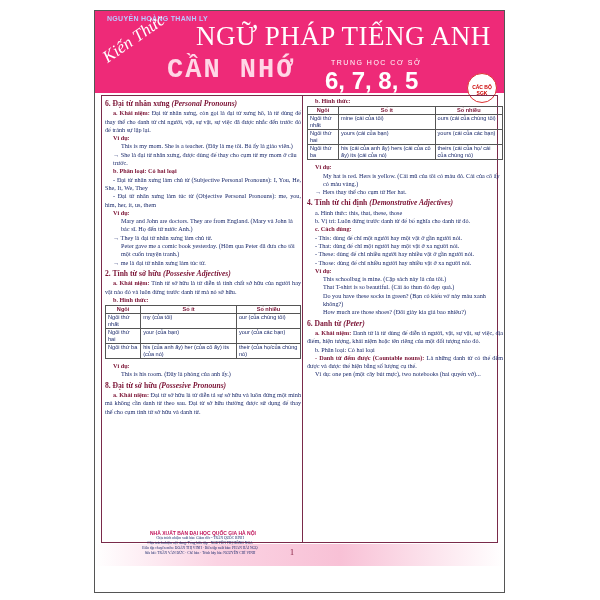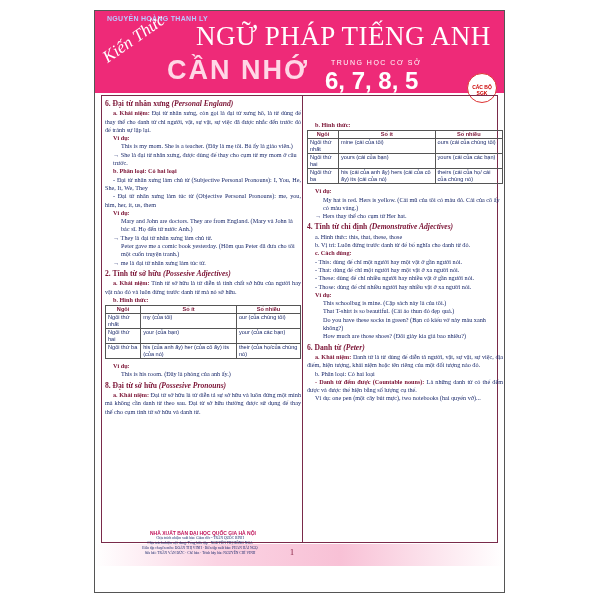--- a/index.html
+++ b/index.html
@@ -2,29 +2,29 @@
 <html><head>
 <meta charset="utf-8">
 <style>
   html,body{margin:0;padding:0;background:#ffffff;}
   body{width:600px;height:600px;position:relative;overflow:hidden;font-family:"Liberation Serif",serif;}
   .sheet{position:absolute;left:94px;top:10px;width:411px;height:583px;border:1px solid #555;background:#fff;box-sizing:border-box;}
   .banner{position:absolute;left:0;top:0;width:409px;height:82px;background:#ee2a78;}
   .author{position:absolute;left:12px;top:4px;font-family:"Liberation Sans",sans-serif;font-size:7px;color:#b9c8ff;font-weight:bold;letter-spacing:0.3px;}
   .kien{position:absolute;left:4px;top:40px;font-family:"Liberation Serif",serif;font-style:italic;color:#fff;font-size:17px;transform:rotate(-35deg);transform-origin:left top;white-space:nowrap;}
   .title1{position:absolute;left:101px;top:10px;font-family:"Liberation Serif",serif;color:#fff;font-size:27px;letter-spacing:0.5px;white-space:nowrap;}
-  .title2{position:absolute;left:72px;top:44px;font-family:Liberation Sans, sans-serif;font-weight:bold;color:#ffd7e6;font-size:27px;letter-spacing:2px;white-space:nowrap;text-align:center;}
+  .title2{position:absolute;left:72px;top:44px;font-family:Liberation Mono, monospace;font-weight:bold;color:#ffd7e6;font-size:27px;letter-spacing:2px;white-space:nowrap;text-align:center;}
   .sub{position:absolute;left:236px;top:48px;font-family:"Liberation Sans",sans-serif;color:#fff;font-size:7px;letter-spacing:1.5px;}
   .grades{position:absolute;left:230px;top:56px;font-family:"Liberation Sans",sans-serif;font-weight:bold;color:#fff;font-size:24px;white-space:nowrap;}
   .badge{position:absolute;left:372px;top:62px;width:30px;height:30px;border-radius:50%;background:#fff;border:1px solid #d33;text-align:center;box-sizing:border-box;}
   .badge span{display:block;font-family:"Liberation Sans",sans-serif;font-weight:bold;color:#c00;font-size:5px;margin-top:10px;}
   .frame{position:absolute;left:6px;top:84px;width:397px;height:448px;border:1px solid #7a2a4a;box-sizing:border-box;}
   .col{position:absolute;top:86px;width:196px;font-size:6.2px;line-height:8.3px;color:#1b2a6b;}
   .colL{left:10px;}
-  .colR{left:212px;margin-top:24px;}
+  .colR{left:212px;}
   .divider{position:absolute;left:207px;top:84px;width:1px;height:448px;background:#7a2a4a;}
   .h1{color:#7a1133;font-weight:bold;font-size:7.6px;margin-top:3px;margin-bottom:1px;}
   .h1 i{font-weight:bold;}
   .h2{color:#7a1133;font-weight:bold;padding-left:8px;}
   .p{text-indent:8px;text-align:justify;}
   .ex{padding-left:16px;}
   .arrow{padding-left:8px;}
   table{border-collapse:collapse;width:100%;font-family:"Liberation Sans",sans-serif;font-size:5.6px;line-height:7px;margin:1px 0 3px 0;}
   th{color:#7a1133;border:1px solid #555;padding:0 2px;font-weight:bold;}
   td{border:1px solid #555;padding:0 2px;color:#1b2a6b;vertical-align:top;}
@@ -46,21 +46,21 @@
     <div class="grades">6, 7, 8, 5</div>
     <div class="badge">
         <span>CÁC BỘ SGK</span>
       </div>
   </div>
 
   <div class="frame"></div>
   <div class="divider"></div>
 
   <div class="col colL">
-    <div class="h1"><span>6. Đại từ nhân xưng</span> <i>(Personal England)</i></div>
+    <div class="h1"><span>6. Đại từ nhân xưng</span> <i>(Personal Pronouns)</i></div>
     <div class="p"><b class="h2-inline" style="color:#7a1133">a. Khái niệm:</b> <span>Đại từ nhân xưng, còn gọi là đại từ xưng hô, là từ dùng để thay thế cho danh từ chỉ người, vật, sự vật, sự việc đã được nhắc đến trước đó để tránh sự lặp lại.</span></div>
     <div class="h2">Ví dụ:</div>
     <div class="ex">This is my mom. She is a teacher. (Đây là mẹ tôi. Bà ấy là giáo viên.)</div>
     <div class="arrow">→ She là đại từ nhân xưng, được dùng để thay cho cụm từ my mom ở câu trước.</div>
     <div class="h2">b. Phân loại: Có hai loại</div>
     <div class="p">- Đại từ nhân xưng làm chủ từ (Subjective Personal Pronouns): I, You, He, She, It, We, They</div>
     <div class="p">- Đại từ nhân xưng làm túc từ (Objective Personal Pronouns): me, you, him, her, it, us, them</div>
     <div class="h2">Ví dụ:</div>
     <div class="ex">Mary and John are doctors. They are from England. (Mary và John là bác sĩ. Họ đến từ nước Anh.)</div>
     <div class="arrow">→ They là đại từ nhân xưng làm chủ từ.</div>

